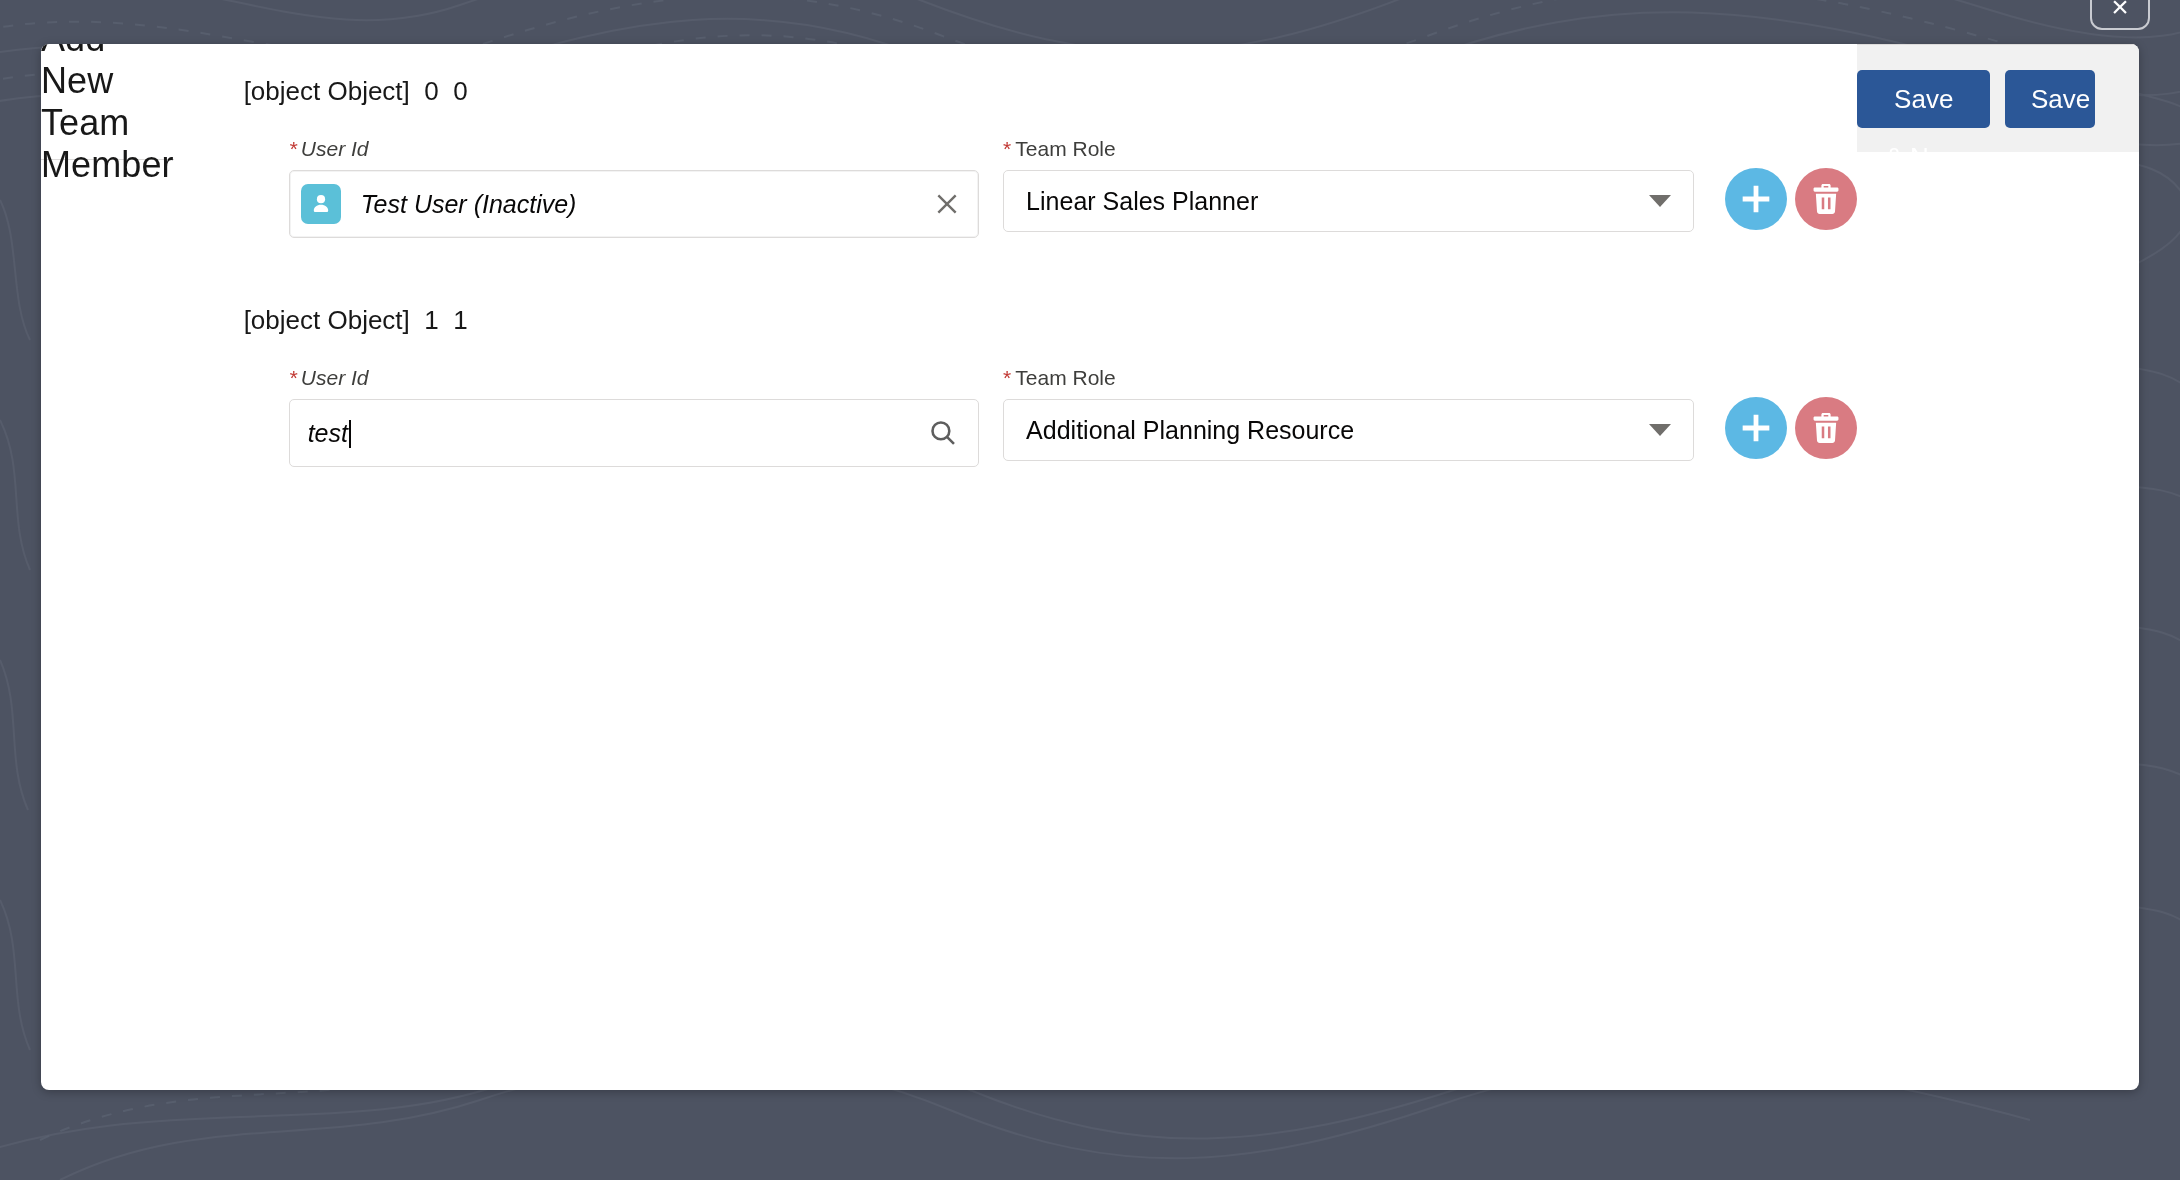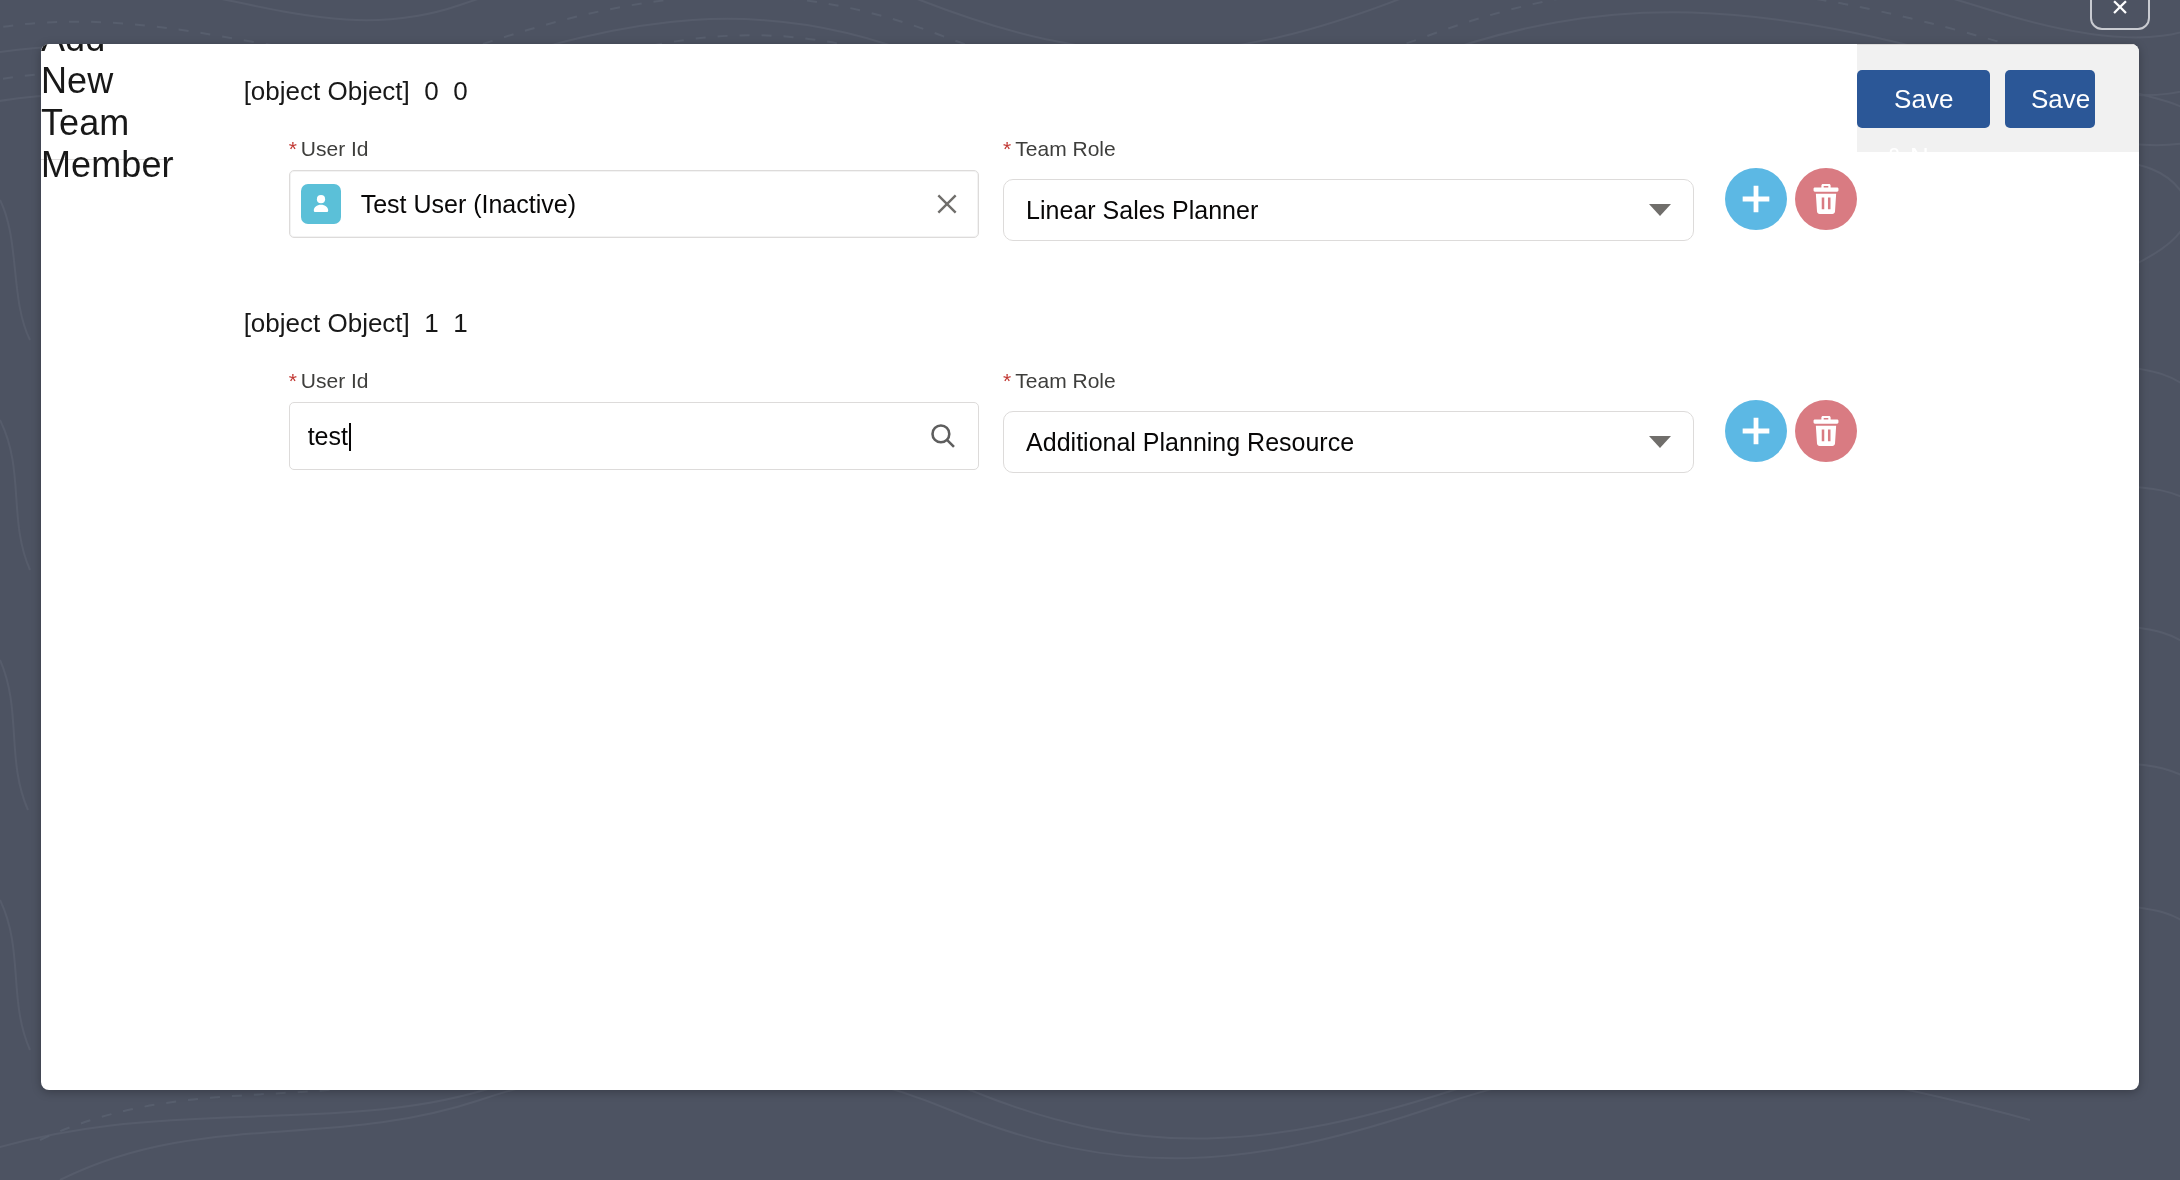--- a/index.html
+++ b/index.html
@@ -102,22 +102,22 @@
   .field-row {
     display: flex;
     align-items: flex-start;
     padding-left: 115px;
   }
 
   .field {
     display: flex;
     flex-direction: column;
   }
-  .field.user-id  { width: 799px; }
-  .field.team-role { width: 800px; margin-left: 24px; gap: 9px; }
+  .field.user-id  { width: 799px; font-style: italic; }
+  .field.team-role { width: 800px; margin-left: 24px; }
 
   .field-label {
     font-size: 21px;
     color: #3e3e3c;
     margin-bottom: 11px;
     line-height: 21px;
     white-space: nowrap;
   }
   .req-star {
     color: #c23934;
@@ -200,21 +200,21 @@
     display: flex; align-items: center; justify-content: center;
     background: transparent; border: none; cursor: pointer;
   }
   .search-icon-btn svg { width: 28px; height: 28px; stroke: #5e5e5e; stroke-width: 2.2; fill: none; }
 
   
   .combobox {
     position: relative;
     height: 62px;
     border: 1px solid #dddbda;
-    border-radius: 10px;
+    border-radius: 5px;
     background: #ffffff;
     display: flex;
     align-items: center;
     padding: 0 22px 0 22px;
     cursor: pointer;
   }
   .combobox-value {
     flex: 1 1 auto;
     font-size: 25px;
     color: #080707;

